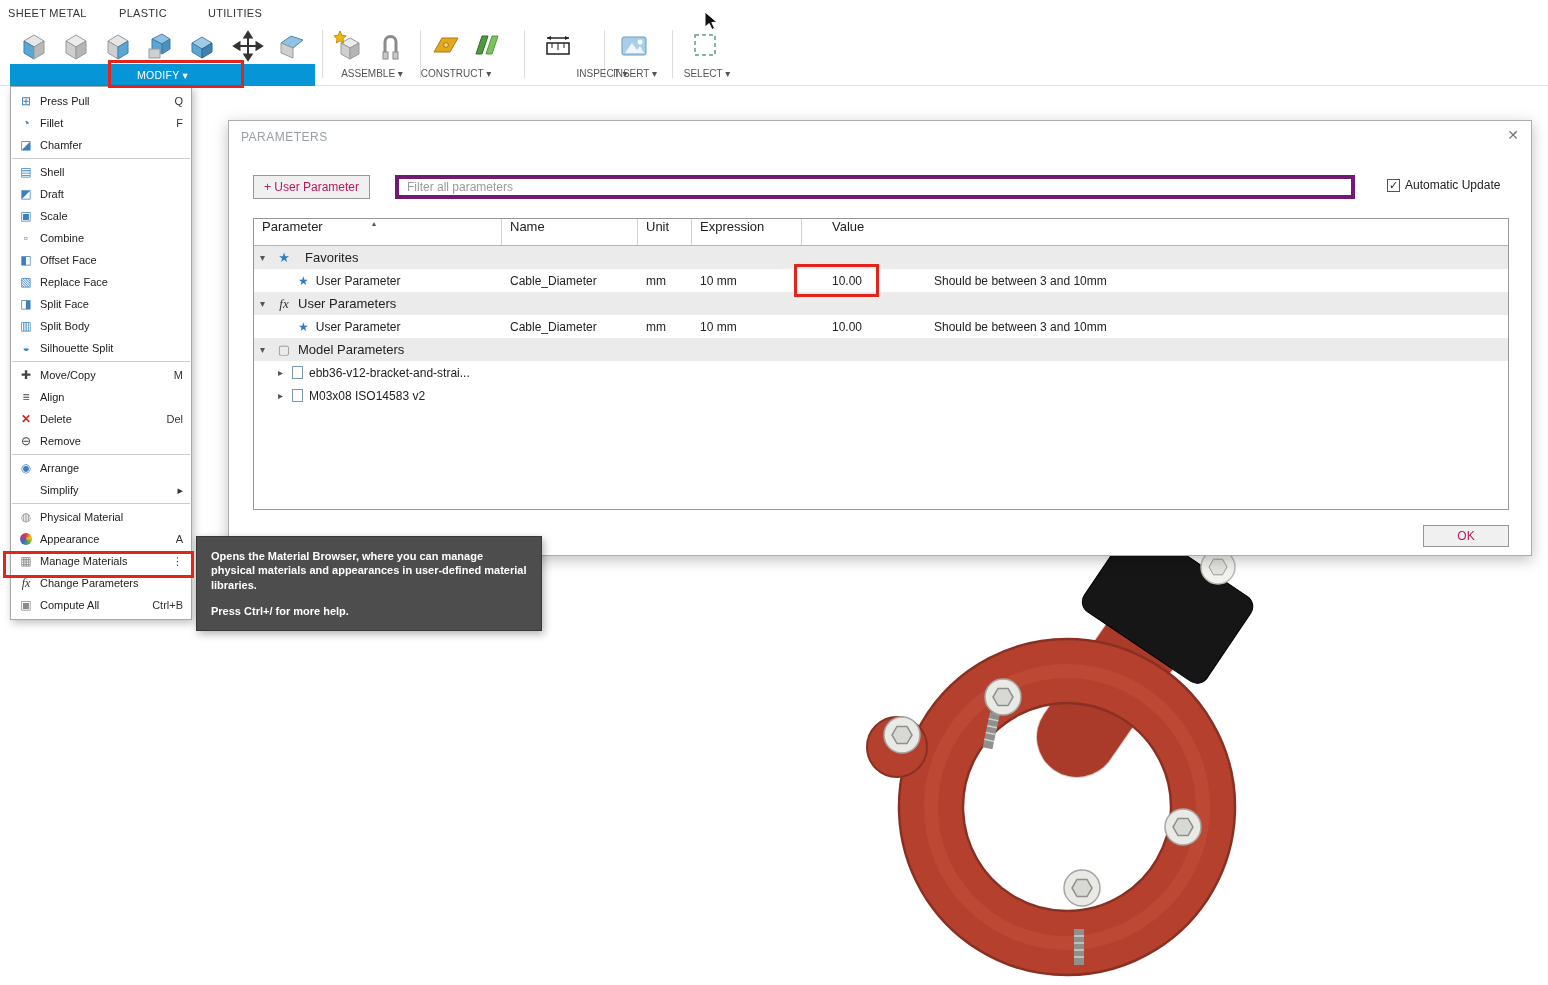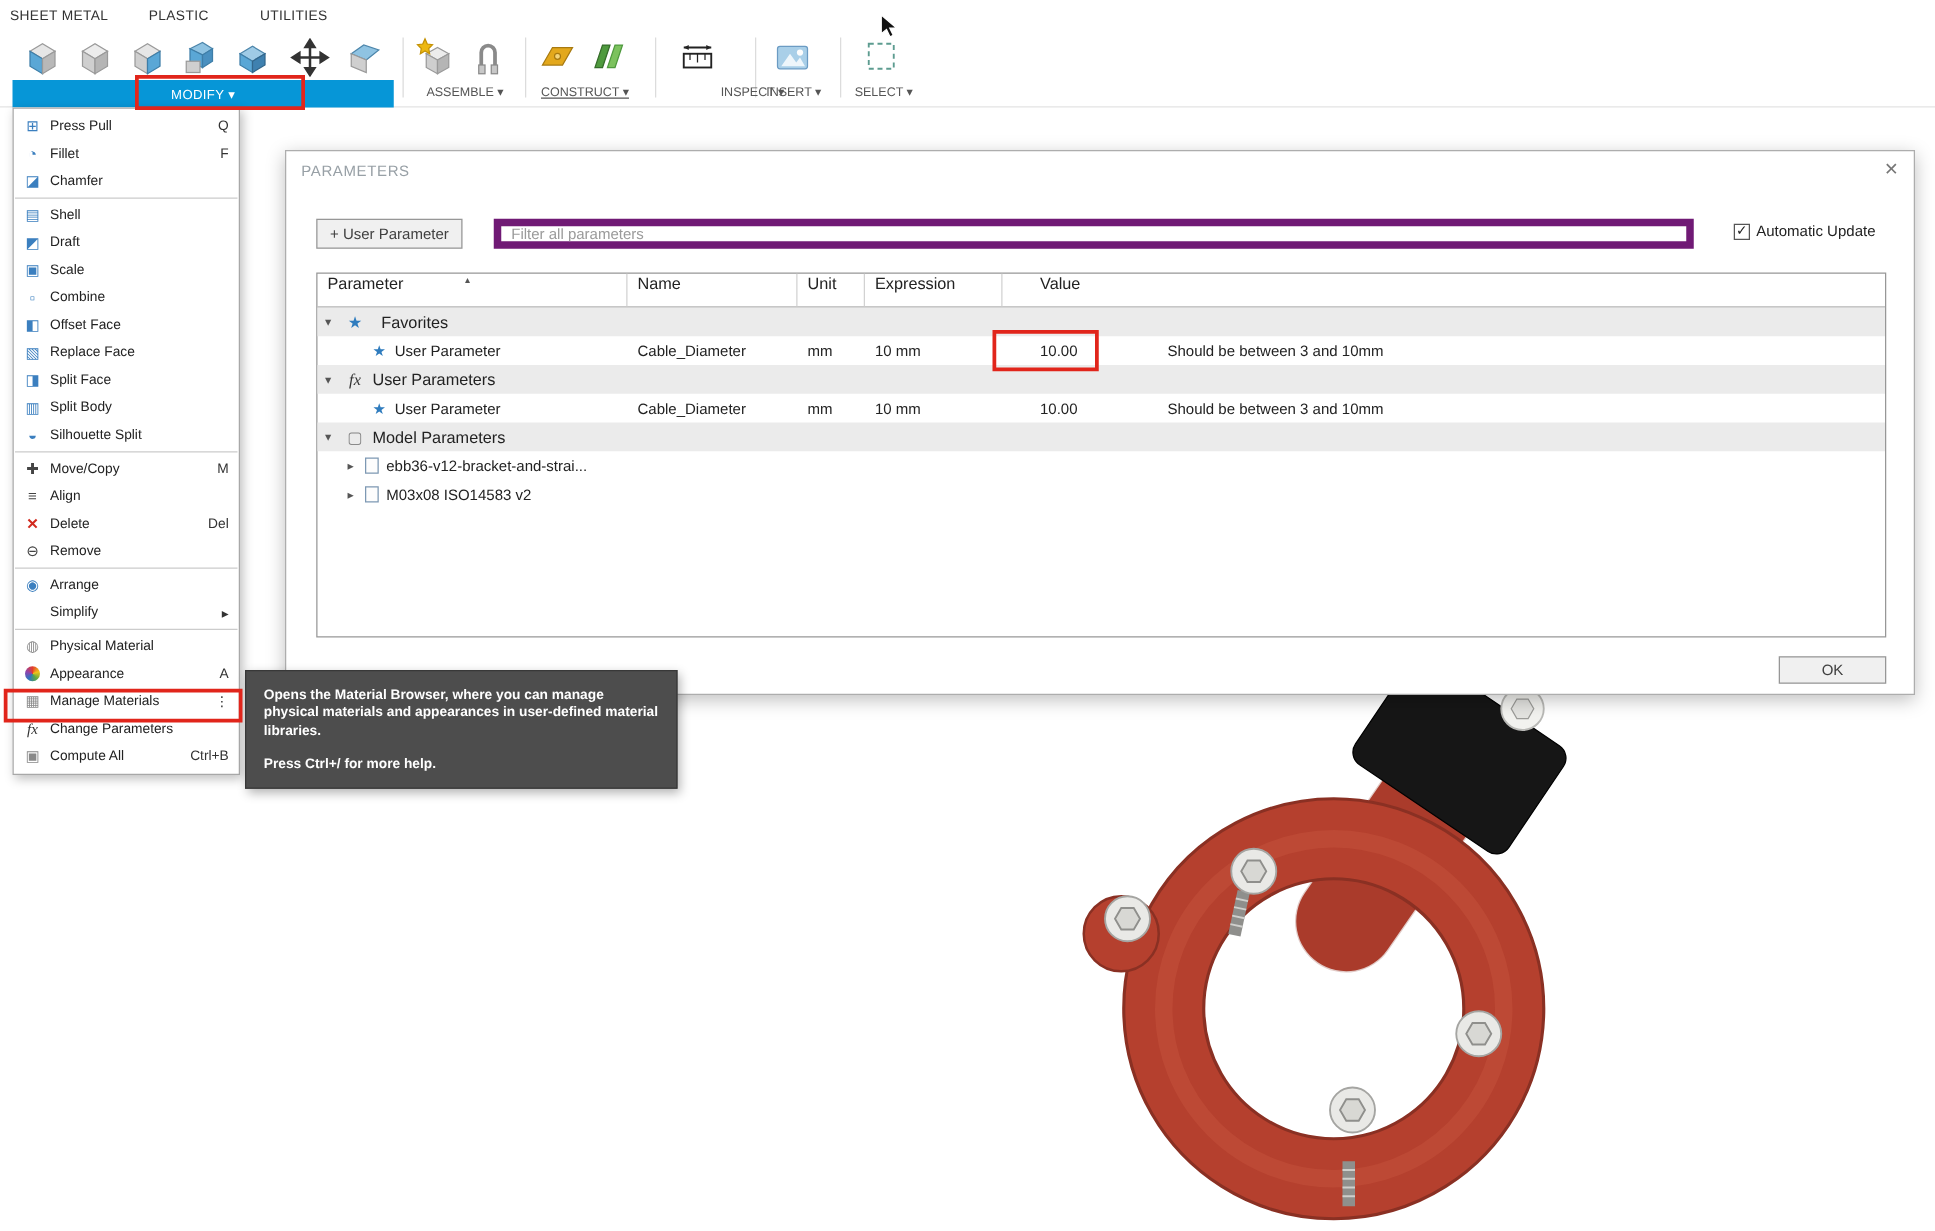--- a/index.html
+++ b/index.html
@@ -33,23 +33,23 @@
 
   
   .tooltip { position:absolute; left:196px; top:536px; width:346px; background:#4d4d4d; border:1px solid #383838; color:#fff; font-size:11px; font-weight:bold; line-height:1.3; padding:12px 14px; z-index:30; box-shadow:2px 3px 8px rgba(0,0,0,.3); }
   .tooltip p { margin-bottom:12px; }
   .tooltip p:last-child { margin-bottom:0; }
 
   
   .dialog { position:absolute; left:228px; top:120px; width:1304px; height:436px; background:#fff; border:1px solid #adadad; box-shadow:0 4px 14px rgba(0,0,0,.25); z-index:10; }
   .dlg-title { position:absolute; left:12px; top:9px; font-size:12px; color:#98a0a6; letter-spacing:.5px; }
   .dlg-close { position:absolute; right:12px; top:6px; font-size:14px; color:#777; cursor:default; }
-  .btn { background:#f0f0f0; border:1px solid #979797; font-size:12px; color:#404040; font-family:"Liberation Sans", sans-serif; }
+  .btn { background:#f0f0f0; border:1px solid #979797; font-size:12px; color:#be185d; font-family:"Liberation Sans", sans-serif; }
   .btn-user-param { position:absolute; left:24px; top:54px; height:24px; padding:0 10px; }
-  .filter { position:absolute; left:166px; top:54px; width:960px; height:24px; border:6px solid #701a75; font-size:12px; padding:0 8px; color:#701a75; font-family:"Liberation Sans", sans-serif; }
+  .filter { position:absolute; left:166px; top:54px; width:960px; height:24px; border:4px solid #701a75; font-size:12px; padding:0 8px; color:#701a75; font-family:"Liberation Sans", sans-serif; }
   .filter::placeholder { color:#9a9a9a; }
   .auto-upd { position:absolute; left:1158px; top:57px; display:flex; align-items:center; gap:5px; font-size:12px; color:#222; }
   .cbx { width:13px; height:13px; border:1px solid #555; background:#fff; display:flex; align-items:center; justify-content:center; font-size:11px; color:#222; line-height:1; }
 
   .tbl { position:absolute; left:24px; top:97px; width:1256px; height:292px; border:1px solid #979797; background:#fff; }
   .thead { display:flex; height:27px; border-bottom:1px solid #b5b5b5; align-items:center; position:relative; }
   .th { font-size:13px; color:#222; padding-left:8px; height:100%; display:flex; border-right:1px solid #d2d2d2; position:relative; }
   .th:last-child { border-right:none; }
   .sort-caret { position:absolute; left:118px; top:0px; font-size:8px; color:#555; }
   .c-param { width:248px; } .c-name { width:136px; } .c-unit { width:54px; }
@@ -201,21 +201,21 @@
     <div class="tico" style="left:688px;">
       <svg width="32" height="32" viewBox="0 0 32 32">
           <rect x="5" y="5" width="20" height="20" fill="none" stroke="#5d9c90" stroke-width="1.5" stroke-dasharray="4,3"></rect>
         </svg>
     </div>
 
     <div class="modify-strip">
         <span>MODIFY ▾</span>
       </div>
     <div class="grp-label" style="left:330px; width:84px;">ASSEMBLE ▾</div>
-    <div class="grp-label" style="left:420px; width:96px;text-decoration:underline;">CONSTRUCT ▾</div>
+    <div class="grp-label" style="left:408px; width:96px;">CONSTRUCT ▾</div>
     <div class="grp-label" style="left:528px; width:64px;margin-left:42px;">INSPECT ▾</div>
     <div class="grp-label" style="left:606px; width:58px;">INSERT ▾</div>
     <div class="grp-label" style="left:678px; width:58px;">SELECT ▾</div>
   </div>
 
   <div class="menu">
     <div class="mi">
         <span class="mi-ic">⊞</span>
         <span class="mi-lb">Press Pull</span>
         <span class="mi-key">Q</span>

